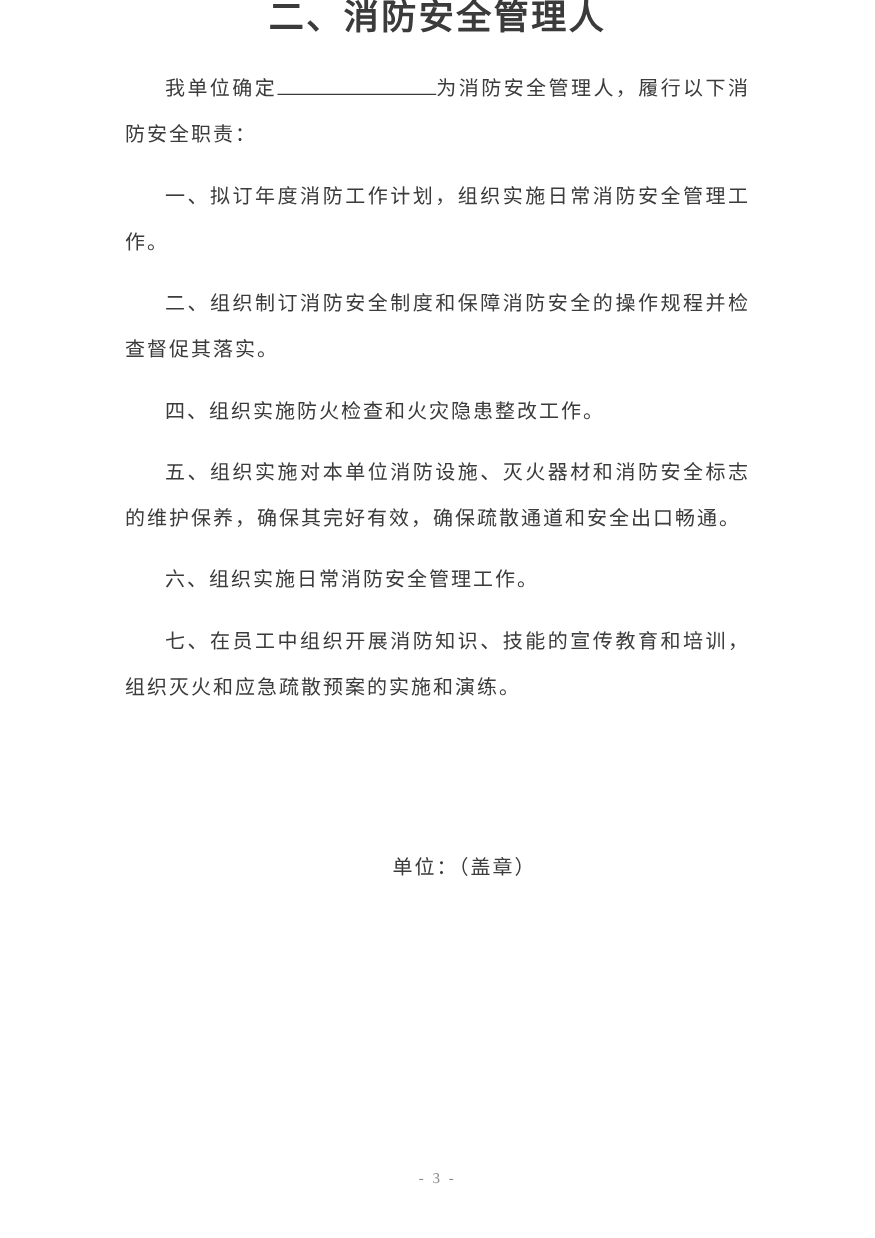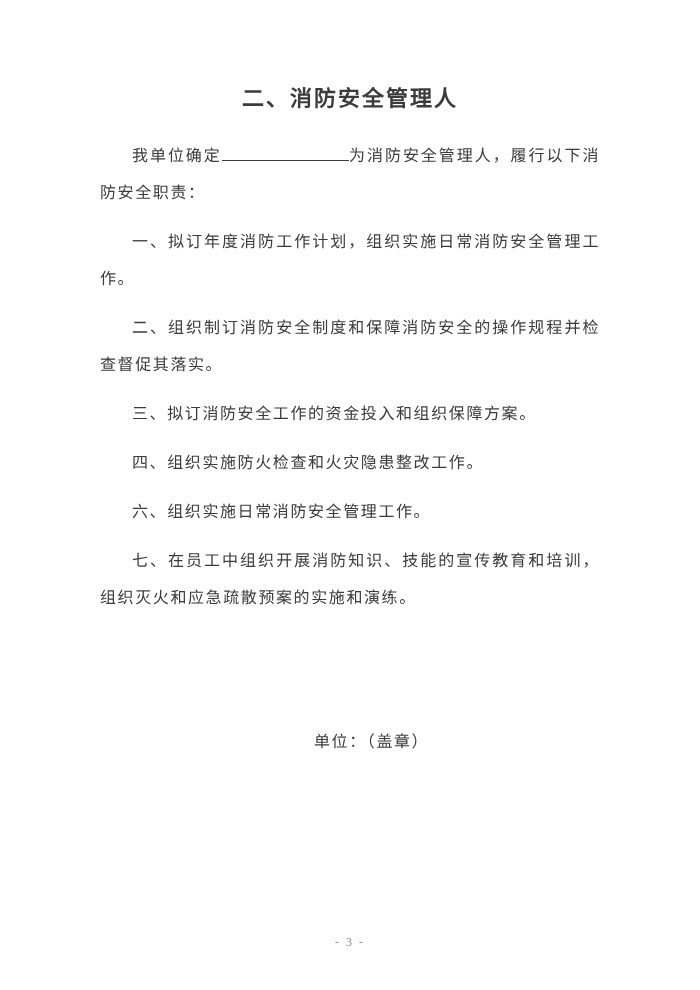--- a/index.html
+++ b/index.html
@@ -10,23 +10,22 @@
   .page {
     position: relative;
     width: 700px;
     height: 990px;
     background: #ffffff;
     overflow: hidden;
     font-family: "Liberation Serif", "DejaVu Serif", serif;
     color: #3b3b3b;
   }
   .doc-title {
-    padding-top: 84px;
     text-align: center;
-    font-size: 22px;
+    font-size: 28px;
     line-height: 29px;
     font-weight: bold;
     letter-spacing: 2px;
   }
   .content {
     margin: 24px 88px 0 88px;
     font-size: 16px;
     line-height: 37px;
     letter-spacing: 1.6px;
     text-align: justify;
@@ -68,22 +67,22 @@
 <div class="page">
 
   <div class="doc-title">二、消防安全管理人</div>
 
   <div class="content">
 
     <p><span>我单位确定</span><span class="blank-line"></span><span>为消防安全管理人，履行以下消防安全职责：</span></p>
 
     <p>一、拟订年度消防工作计划，组织实施日常消防安全管理工作。</p>
     <p>二、组织制订消防安全制度和保障消防安全的操作规程并检查督促其落实。</p>
-    <p>三、拟订消防安全工作的资金投入和组织保障方案。</p>
     <p>四、组织实施防火检查和火灾隐患整改工作。</p>
+    <p>五、组织实施对本单位消防设施、灭火器材和消防安全标志的维护保养，确保其完好有效，确保疏散通道和安全出口畅通。</p>
     <p>六、组织实施日常消防安全管理工作。</p>
     <p>七、在员工中组织开展消防知识、技能的宣传教育和培训，组织灭火和应急疏散预案的实施和演练。</p>
   </div>
 
   <div class="signature">
     <div>单位：（盖章）</div>
   </div>
 
   <div class="page-footer">- 3 -</div>
 

